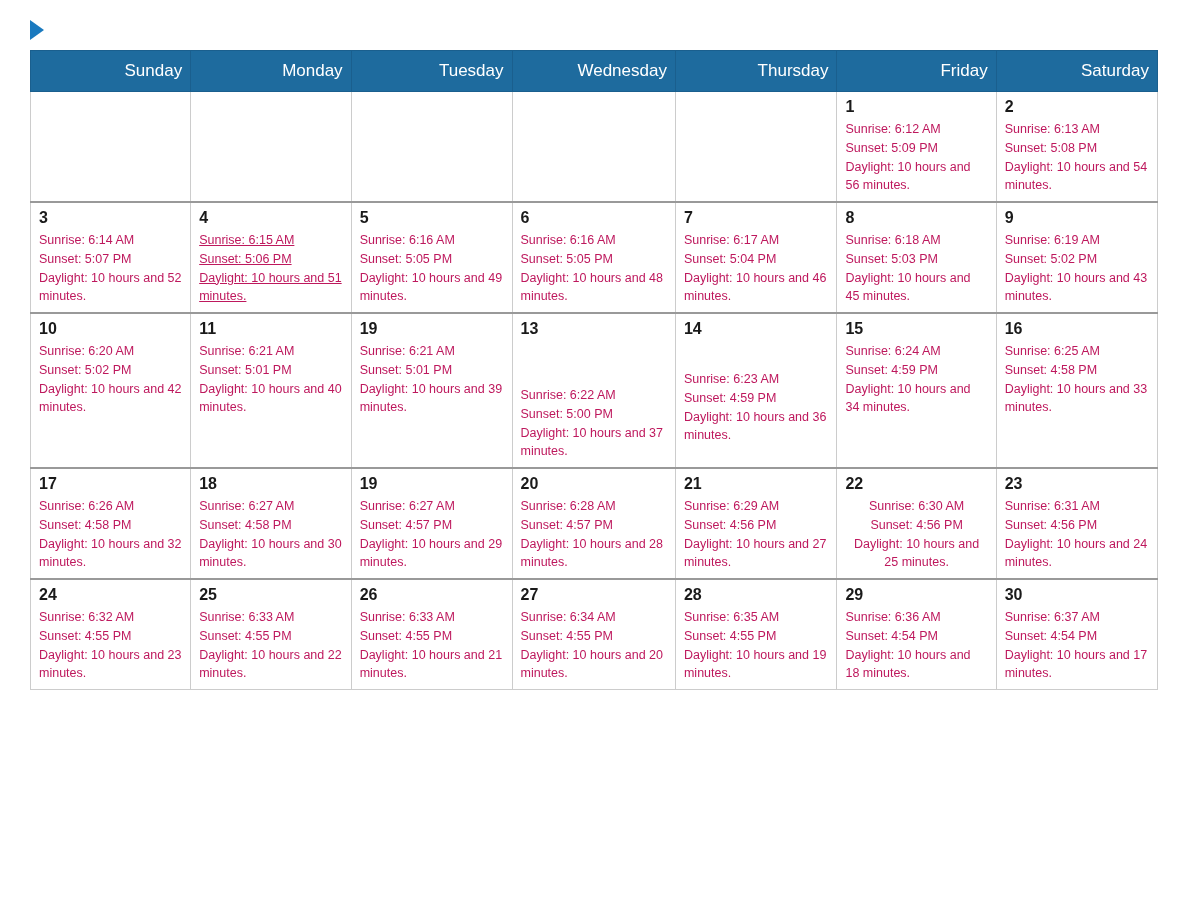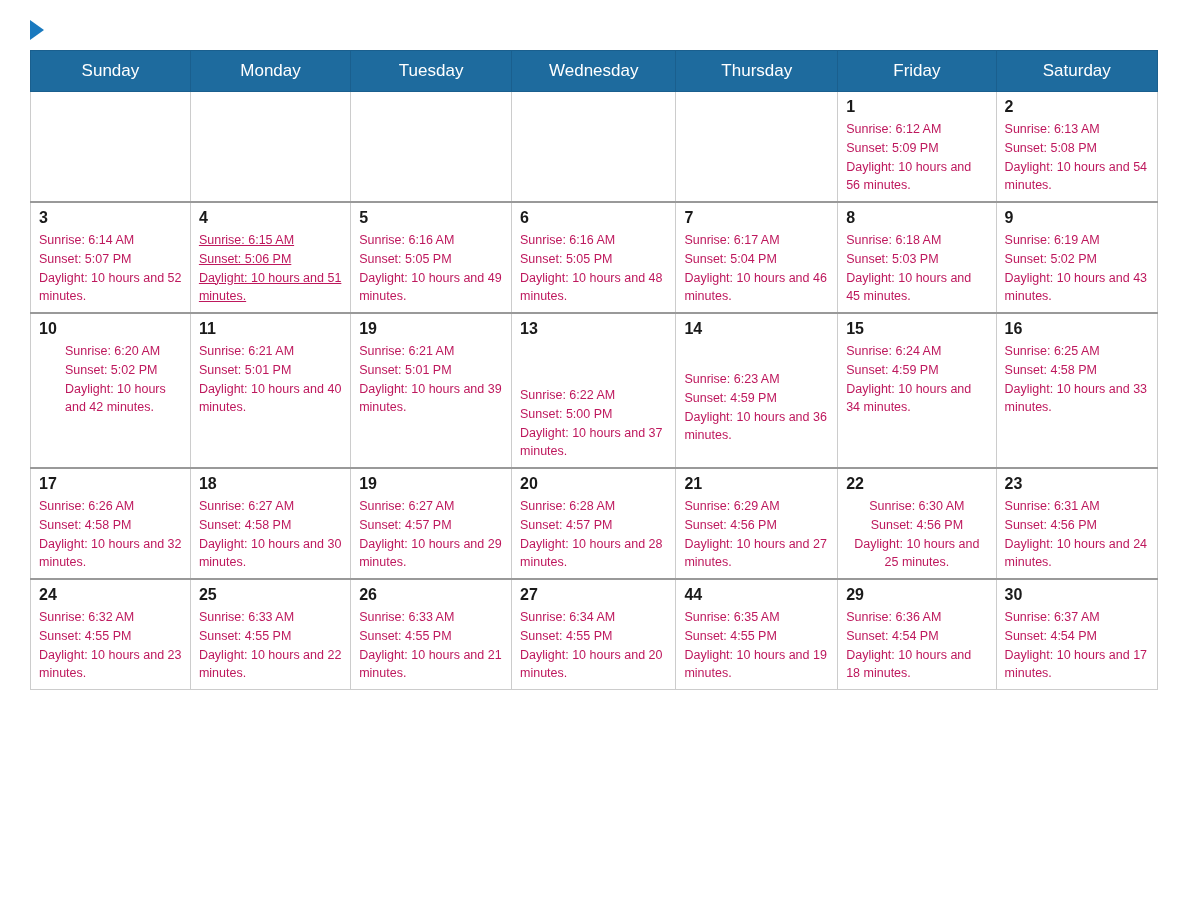--- a/index.html
+++ b/index.html
@@ -65,22 +65,22 @@
       border-collapse: collapse;
       margin-top: 10px;
     }
     thead tr {
       background-color: #1e6b9e;
     }
     thead th {
       color: #fff;
       font-size: 17px;
       font-weight: normal;
-      padding: 10px 20px;
-      text-align: center;
+      padding: 10px 8px;
+      text-align: right;
       border: 1px solid #1a5f8e;
     }
     tbody td {
       vertical-align: top;
       padding: 6px 8px;
       border: 1px solid #ccc;
       font-size: 13px;
       color: #333;
       height: 110px;
       width: 170px;
@@ -192,21 +192,21 @@
         <td>
           <div class="day-number">9</div>
           <div class="sun-info" style="white-space: pre-line;">Sunrise: 6:19 AM
 Sunset: 5:02 PM
 Daylight: 10 hours and 43 minutes.</div>
         </td>
       </tr>
       <tr>
         <td>
           <div class="day-number">10</div>
-          <div class="sun-info" style="white-space: pre-line; margin-left: 26px;">Sunrise: 6:20 AM
+          <div class="sun-info" style="white-space: pre-line;">Sunrise: 6:20 AM
 Sunset: 5:02 PM
 Daylight: 10 hours and 42 minutes.</div>
         </td>
         <td>
           <div class="day-number">11</div>
           <div class="sun-info" style="white-space: pre-line;">Sunrise: 6:21 AM
 Sunset: 5:01 PM
 Daylight: 10 hours and 40 minutes.</div>
         </td>
         <td>
@@ -303,21 +303,21 @@
 Sunset: 4:55 PM
 Daylight: 10 hours and 21 minutes.</div>
         </td>
         <td>
           <div class="day-number">27</div>
           <div class="sun-info" style="white-space: pre-line;">Sunrise: 6:34 AM
 Sunset: 4:55 PM
 Daylight: 10 hours and 20 minutes.</div>
         </td>
         <td>
-          <div class="day-number">44</div>
+          <div class="day-number">28</div>
           <div class="sun-info" style="white-space: pre-line;">Sunrise: 6:35 AM
 Sunset: 4:55 PM
 Daylight: 10 hours and 19 minutes.</div>
         </td>
         <td>
           <div class="day-number">29</div>
           <div class="sun-info" style="white-space: pre-line;">Sunrise: 6:36 AM
 Sunset: 4:54 PM
 Daylight: 10 hours and 18 minutes.</div>
         </td>

